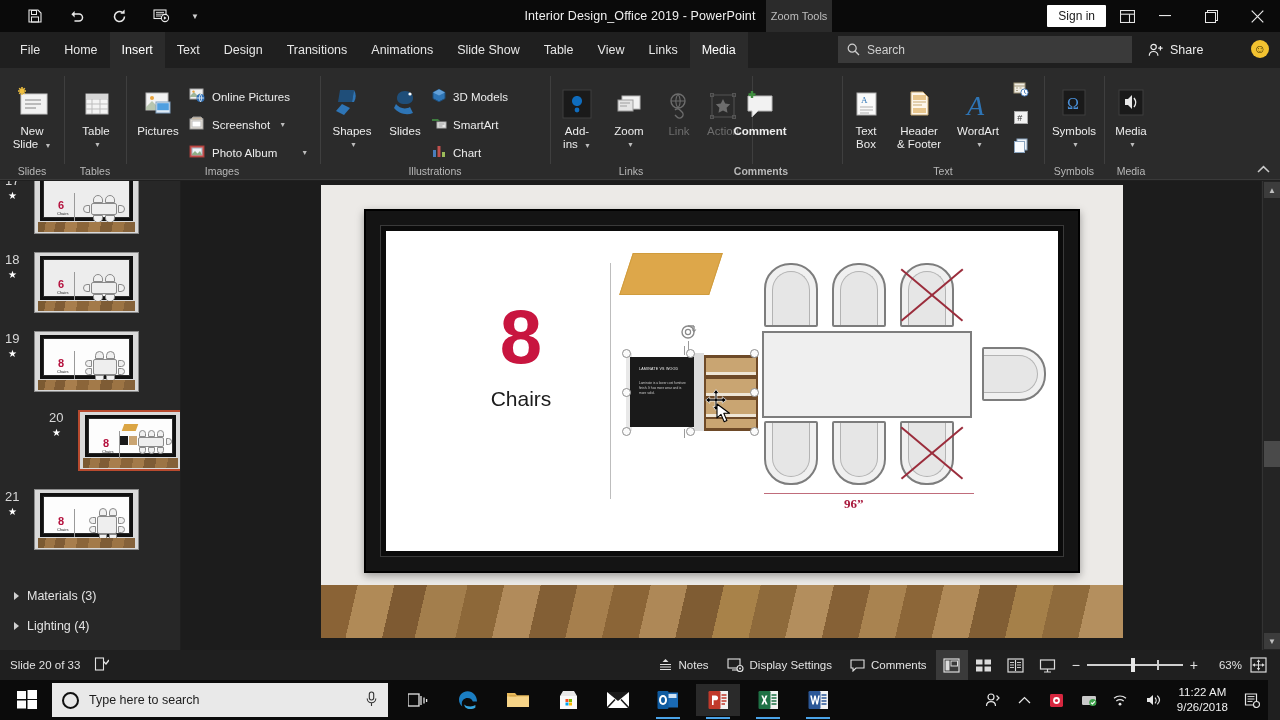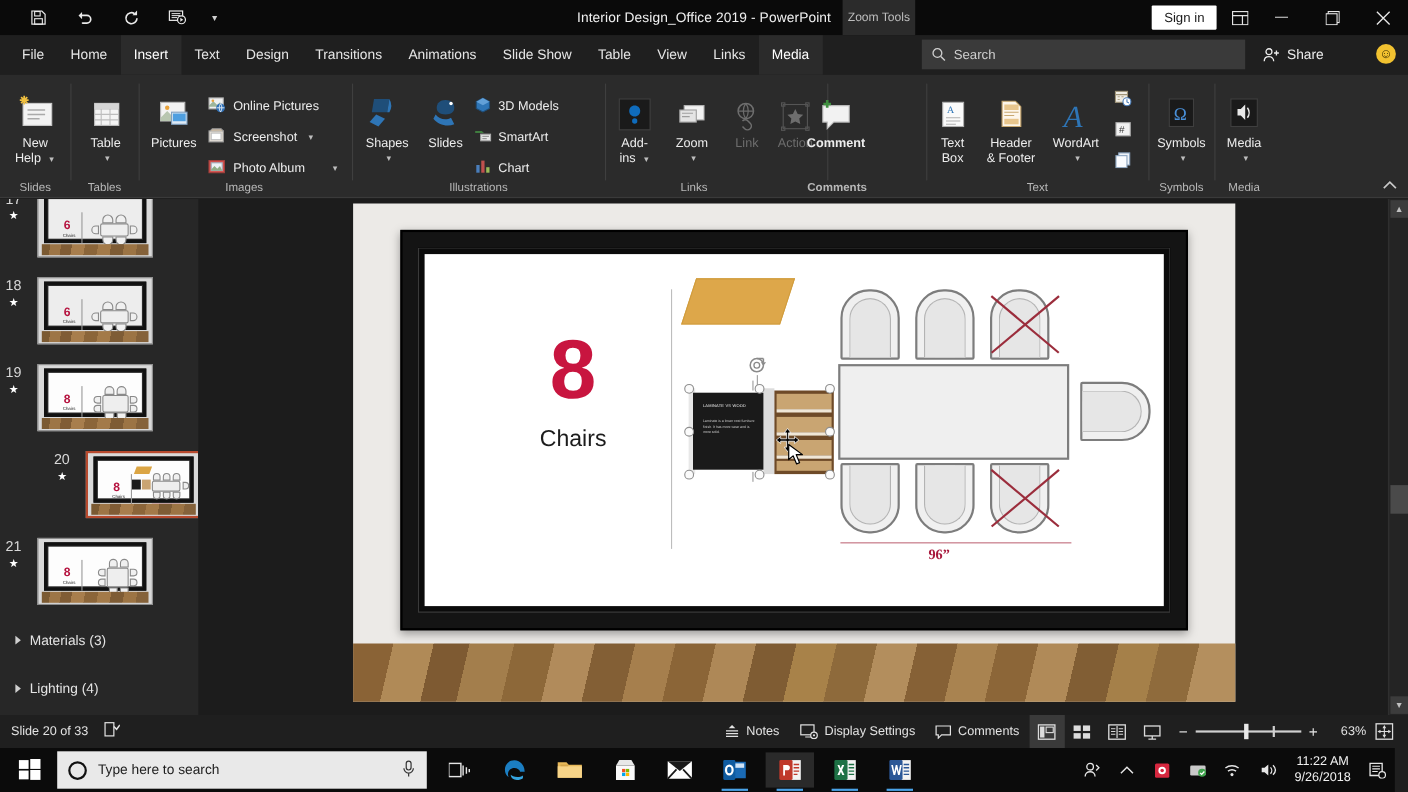--- a/index.html
+++ b/index.html
@@ -443,21 +443,21 @@
     <div class="rgroup" style="left:0; width:64px;">
       <div class="bigbtn" style="left:1px; top:12px;">
         <span class="ic">
           <svg width="38" height="38" viewBox="0 0 38 38">
               <rect x="8" y="10" width="26" height="20" fill="#f2f2f2" stroke="#c9c9c9"></rect>
               <path d="M12 16h16M12 20h16M12 24h11" stroke="#a9a9a9" stroke-width="1.4"></path>
               <path d="M9 3v8M5 7h8M6.2 4.2l5.6 5.6M11.8 4.2 6.2 9.8" stroke="#f0c040" stroke-width="1.6"></path>
             </svg>
         </span>
         <span>New</span>
-        <span><span>Help</span> <span class="caret-s">▼</span></span>
+        <span><span>Slide</span> <span class="caret-s">▼</span></span>
       </div>
       <div class="glabel">Slides</div>
     </div>
     <div class="rsep" style="left:64px;"></div>
 
     <div class="rgroup" style="left:65px; width:60px;">
       <div class="bigbtn" style="left:0px; top:12px;">
         <span class="ic">
           <svg width="36" height="34" viewBox="0 0 36 34">
               <rect x="8" y="6" width="22" height="20" fill="#f4f4f4" stroke="#bdbdbd"></rect>
@@ -860,21 +860,21 @@
           <div class="tchair" style="left:45px; top:20px; width:7px; height:7px; border-radius:4px 0 0 4px;"></div>
           <div class="tchair" style="left:45px; top:29px; width:7px; height:7px; border-radius:4px 0 0 4px;"></div>
           <div class="tchair" style="left:74px; top:20px; width:7px; height:7px; border-radius:0 4px 4px 0;"></div>
           <div class="tchair" style="left:74px; top:29px; width:7px; height:7px; border-radius:0 4px 4px 0;"></div>
         </div>
           </div>
         <div class="tfloor"></div>
       </div>
     </div>
 
-    <div class="section-row" style="top:386px;">
+    <div class="section-row" style="top:400px;">
       <span class="tri"></span>
       <span>Materials (3)</span>
     </div>
     <div class="section-row" style="top:430px;">
       <span class="tri"></span>
       <span>Lighting (4)</span>
     </div>
   </div>
 
   <div class="editarea">

